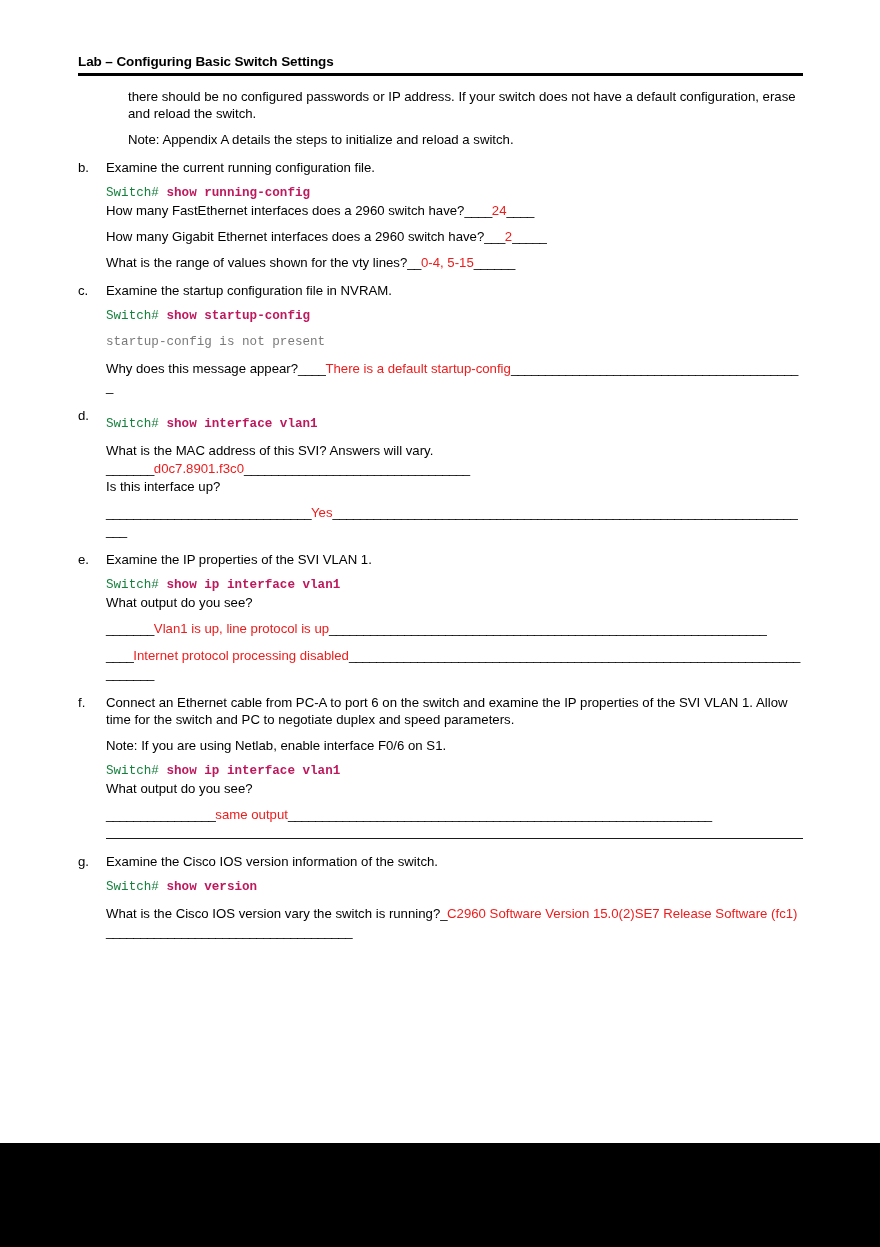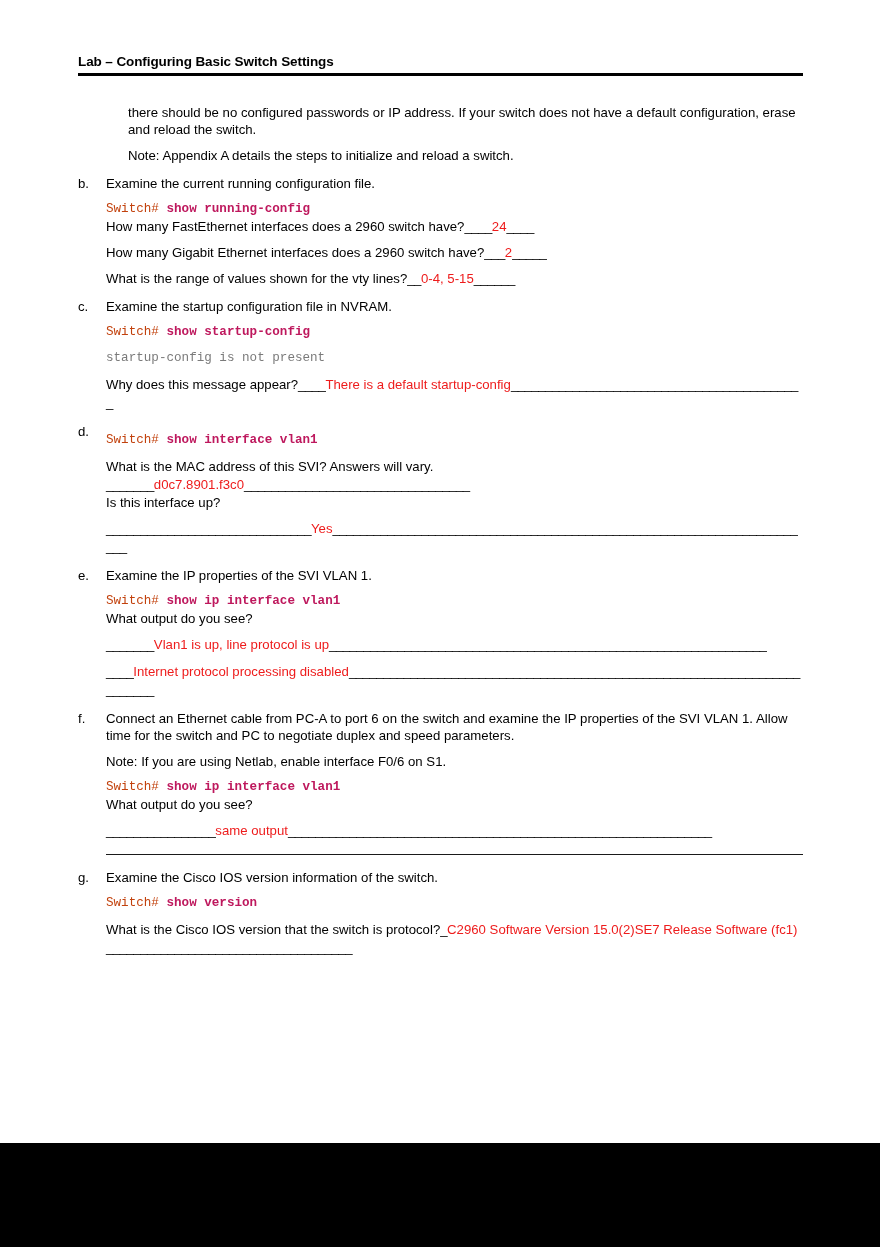--- a/index.html
+++ b/index.html
@@ -51,21 +51,21 @@
     margin-top: 3px;
     height: 3px;
     background: #000000;
     width: 725px;
   }
 
   
   .content {
     position: absolute;
     left: 78px;
-    top: 104px;
+    top: 88px;
     width: 725px;
   }
 
   
   .item {
     display: flex;
     align-items: flex-start;
     margin-top: 11px;
   }
   .item-marker {
@@ -97,21 +97,21 @@
   .bold { font-weight: normal; }
 
   
   .cli {
     margin: 9px 0 0 0;
     font-family: "Liberation Mono", "DejaVu Sans Mono", monospace;
     font-size: 12.6px;
     line-height: 17px;
     white-space: pre;
   }
-  .cli .prompt { color: #c2410c; }
+  .cli .prompt { color: #15803d; }
   .cli .cmd { font-weight: bold; color: #be185d; }
   .cli.output { color: #7a7a7a; font-weight: normal; }
 
   
   .ans {
     color: #ee1c1c;
   }
   .fill {
     color: #000;
     letter-spacing: -0.5px;
@@ -217,20 +217,20 @@
         <div class="rule-line"></div>
       </div>
     </div>
 
     <div class="item" style="margin-top:14px">
       <div class="item-marker">g.</div>
       <div class="item-body">
         <p class="t">Examine the Cisco IOS version information of the switch.</p>
         <p class="cli"><span class="prompt">Switch#</span><span class="cmd"> show version</span></p>
 
-        <p class="wrap"><span>What is the Cisco IOS version that the switch is protocol?</span><span class="fill">_</span><span class="ans">C2960 Software Version 15.0(2)SE7 Release Software (fc1)</span><span class="fill">____________________________________</span></p>
+        <p class="wrap"><span>What is the Cisco IOS version vary the switch is running?</span><span class="fill">_</span><span class="ans">C2960 Software Version 15.0(2)SE7 Release Software (fc1)</span><span class="fill">____________________________________</span></p>
       </div>
     </div>
 
   </div>
 </div>
 
 <div class="footer-bar"></div>
 
 </body></html>

